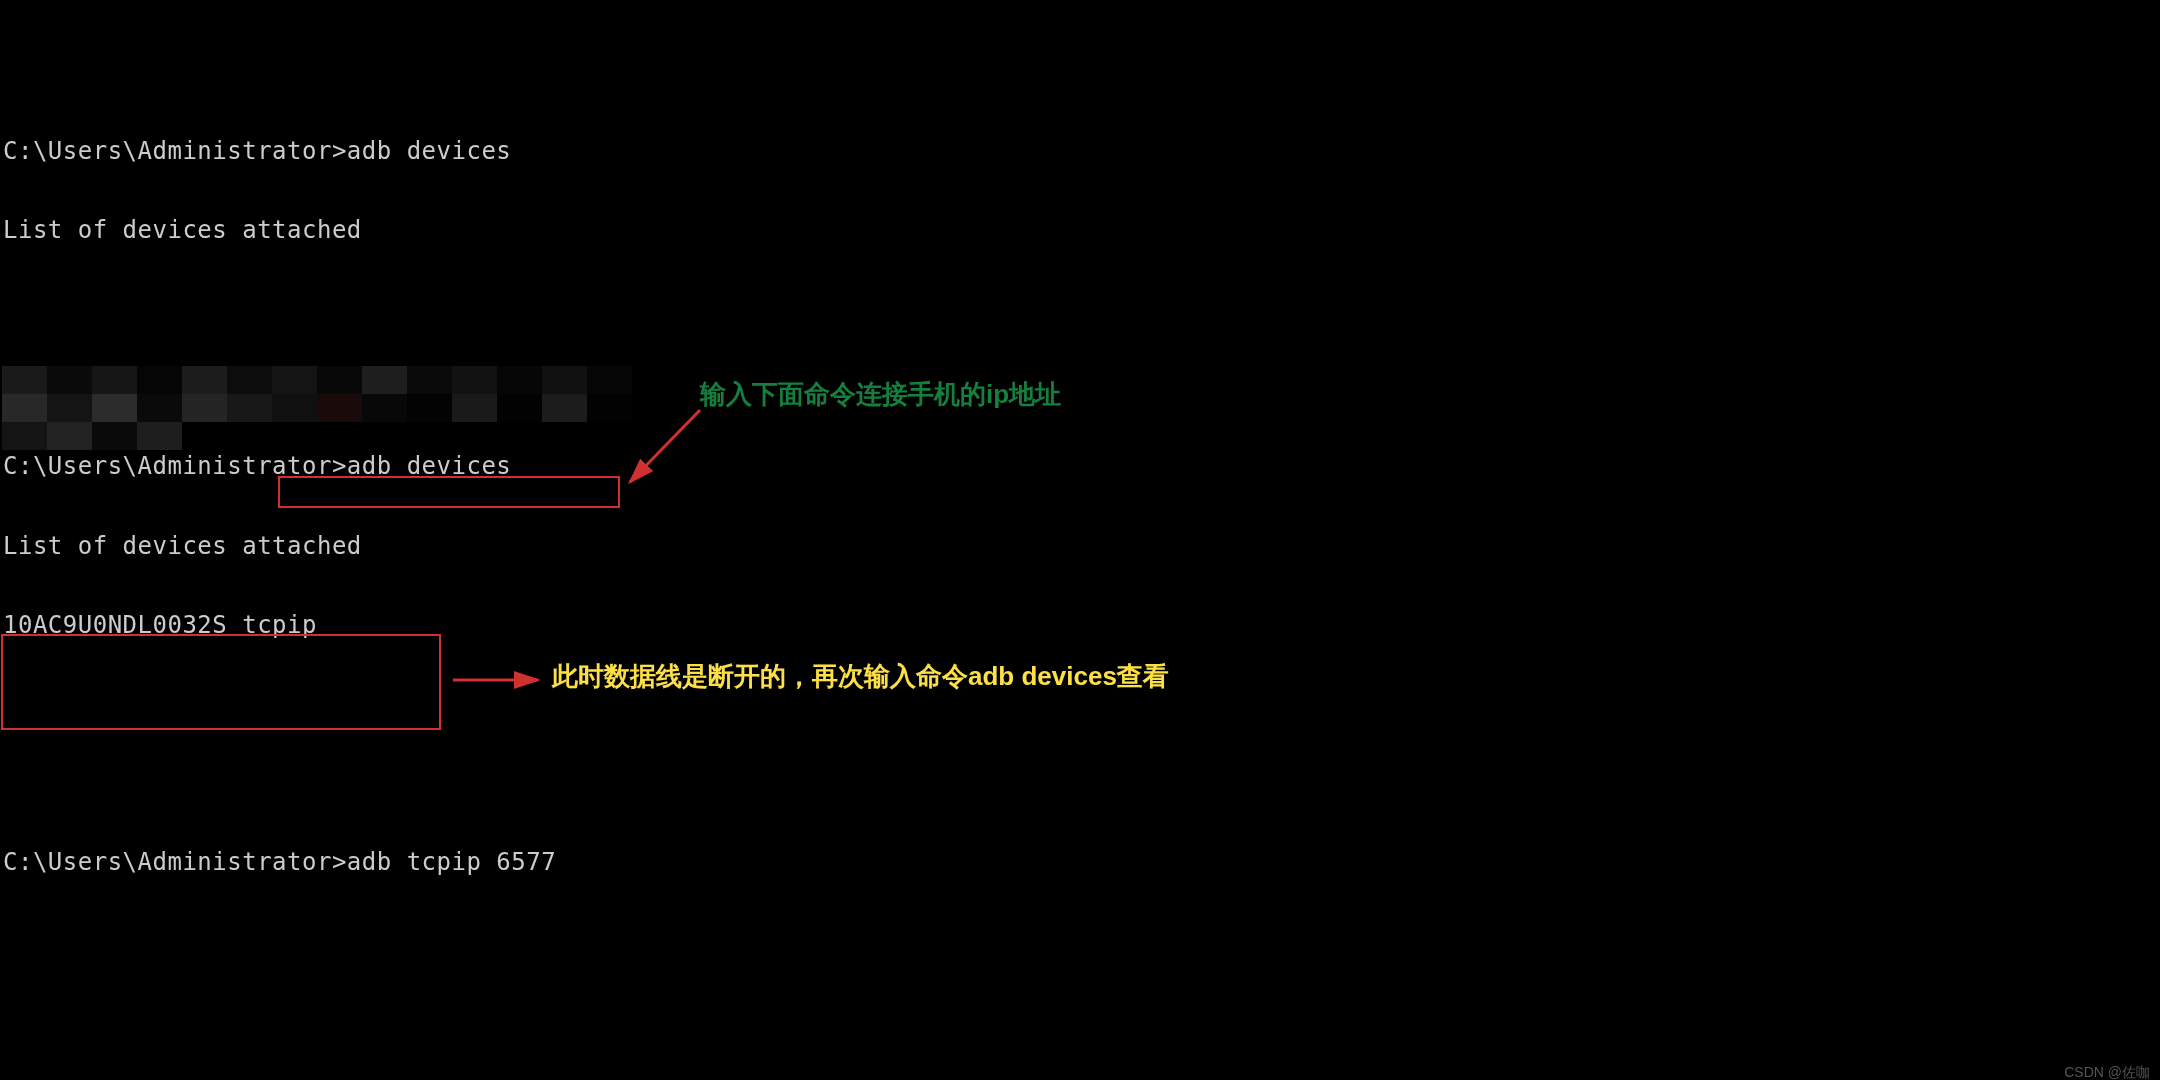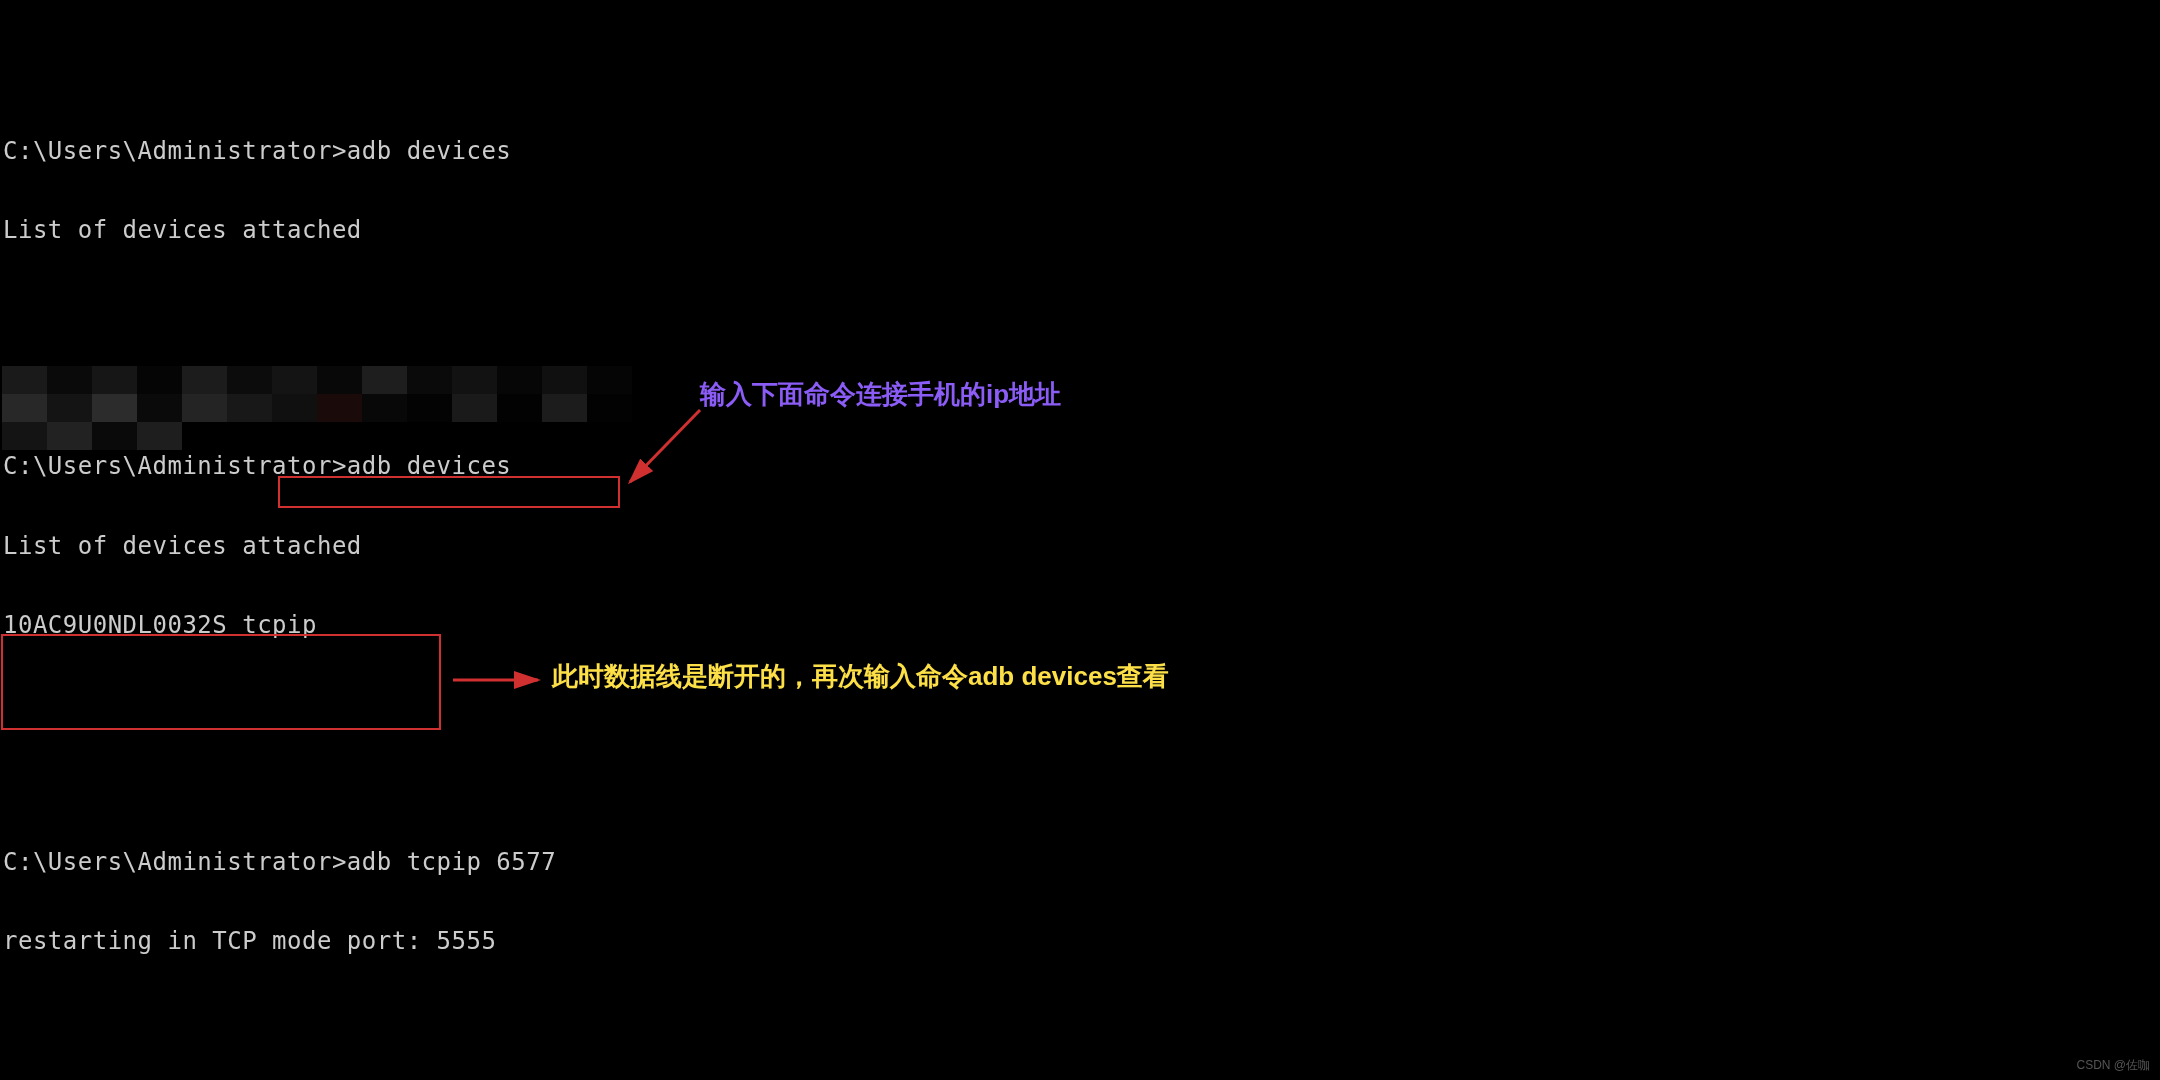--- a/index.html
+++ b/index.html
@@ -47,21 +47,21 @@
       left: 278px;
       top: 476px;
       width: 342px;
       height: 32px;
       pointer-events: none;
     }
     .annotation-text-1 {
       position: absolute;
       left: 700px;
       top: 380px;
-      color: #8b5cf6;
+      color: #15803d;
       font-weight: bold;
       font-size: 26px;
       font-family: 'Microsoft YaHei', sans-serif;
     }
     .arrow-1 {
       position: absolute;
       left: 620px;
       top: 390px;
       width: 90px;
       height: 100px;
@@ -89,42 +89,41 @@
       position: absolute;
       left: 448px;
       top: 665px;
       width: 100px;
       height: 30px;
       pointer-events: none;
     }
     .watermark {
       position: absolute;
       right: 10px;
-      bottom: 8px;
+      bottom: 0;
       color: #555;
-      font-size: 12px;
+      font-size: 14px;
       font-family: 'Microsoft YaHei', sans-serif;
     }
   </style>
 </head>
 <body>
 
 <div class="terminal">
   <div class="empty-line"></div>
   <div class="line"><span>C:\Users\Administrator&gt;</span><span>adb devices</span></div>
   <div class="line">List of devices attached</div>
   <div class="empty-line"></div>
   <div class="empty-line"></div>
   <div class="line"><span>C:\Users\Administrator&gt;</span><span>adb devices</span></div>
   <div class="line">List of devices attached</div>
   <div class="line">10AC9U0NDL0032S tcpip</div>
   <div class="empty-line"></div>
   <div class="empty-line"></div>
   <div class="line"><span>C:\Users\Administrator&gt;</span><span>adb tcpip 6577</span></div>
-  <div class="line">restarting in TCP mode port: 5555</div>
   
   
   
   
   
   
   
   
   
   

